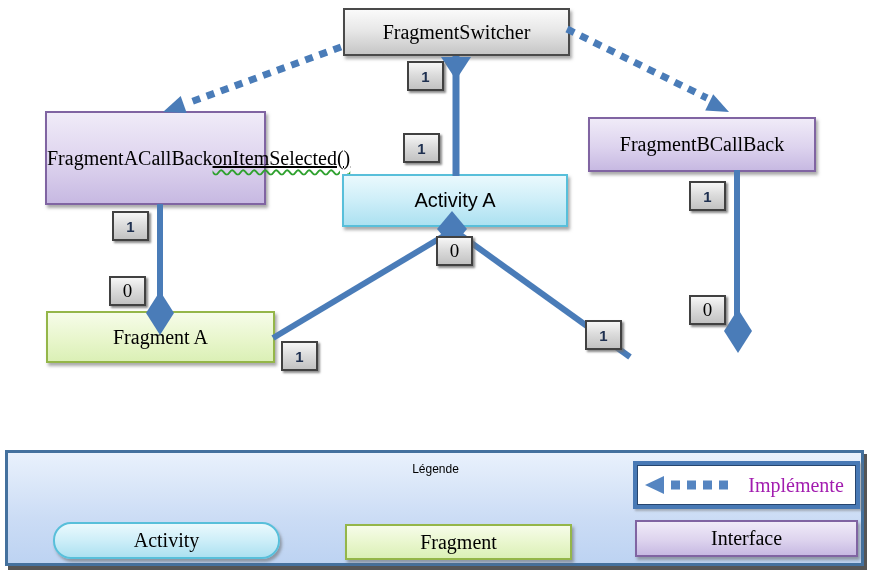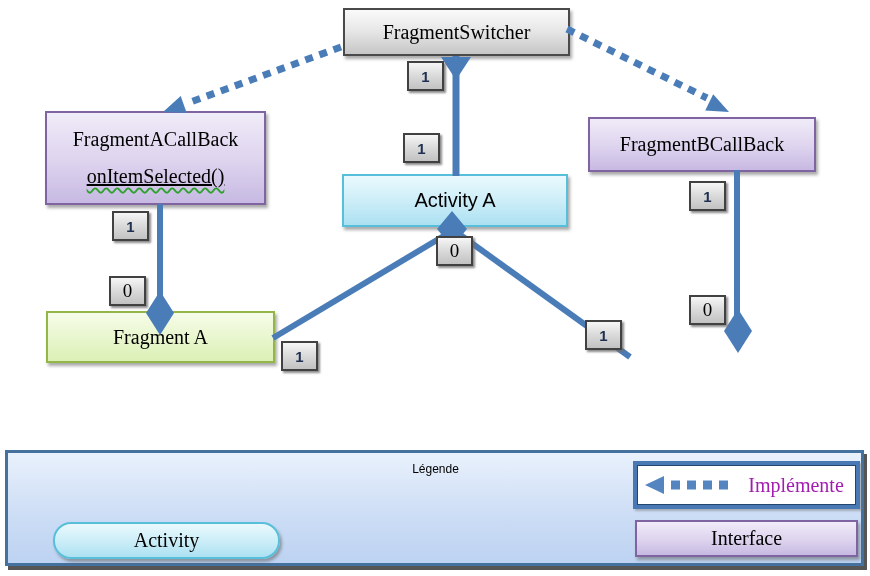--- a/index.html
+++ b/index.html
@@ -16,21 +16,21 @@
         border:2px solid #4A4A4A;}
   .purple{background:linear-gradient(#F0EBF8,#DDD3EE 55%,#C7B9E2);
         border:2px solid #8064A2;}
   .cyan{background:linear-gradient(#EAF9FD,#CDEEF8 50%,#ACE1F1);
         border:2px solid #58BFDA;}
   .green{background:linear-gradient(#F6FCE9,#E8F6CC 55%,#DBF0B6);
         border:2px solid #94B649;}
   .sans{font-family:"Liberation Sans",sans-serif;}
 
   #n-switcher{left:343px;top:8px;width:223px;height:44px;}
-  #n-acb{left:45px;top:111px;width:217px;height:90px;flex-direction:column;
+  #n-acb{left:45px;top:111px;width:217px;height:90px;flex-direction:row;
          justify-content:space-evenly;}
   #n-bcb{left:588px;top:117px;width:224px;height:51px;justify-content:center;}
   #n-activity{left:342px;top:174px;width:222px;height:49px;}
   #n-fa{left:46px;top:311px;width:225px;height:48px;}
   #n-fb{left:624px;top:331px;width:220px;height:50px;}
 
   .u-straight{text-decoration:underline;}
   .u-wavy{text-decoration:underline wavy #2FA12F;text-underline-offset:4px;margin-top:8px;}
 
   
@@ -140,20 +140,23 @@
 </div>
 
 <div class="legend">
   <div id="lg-title">Légende</div>
 
 
   <div class="node cyan" id="lg-activity">
     <span>Activity</span>
   </div>
 
+  <div class="node green" id="lg-fragment">
+    <span>Fragment</span>
+  </div>
 
   <div class="node purple" id="lg-interface">
     <span>Interface</span>
   </div>
 
   <div id="lg-impl">
     <svg class="arrow-gfx" width="92" height="22" viewBox="0 0 92 22">
       <polygon points="1,11 20,2 20,20" fill="#5585C1"></polygon>
       <rect x="27" y="6.5" width="9" height="9" fill="#5585C1"></rect>
       <rect x="43" y="6.5" width="9" height="9" fill="#5585C1"></rect>

